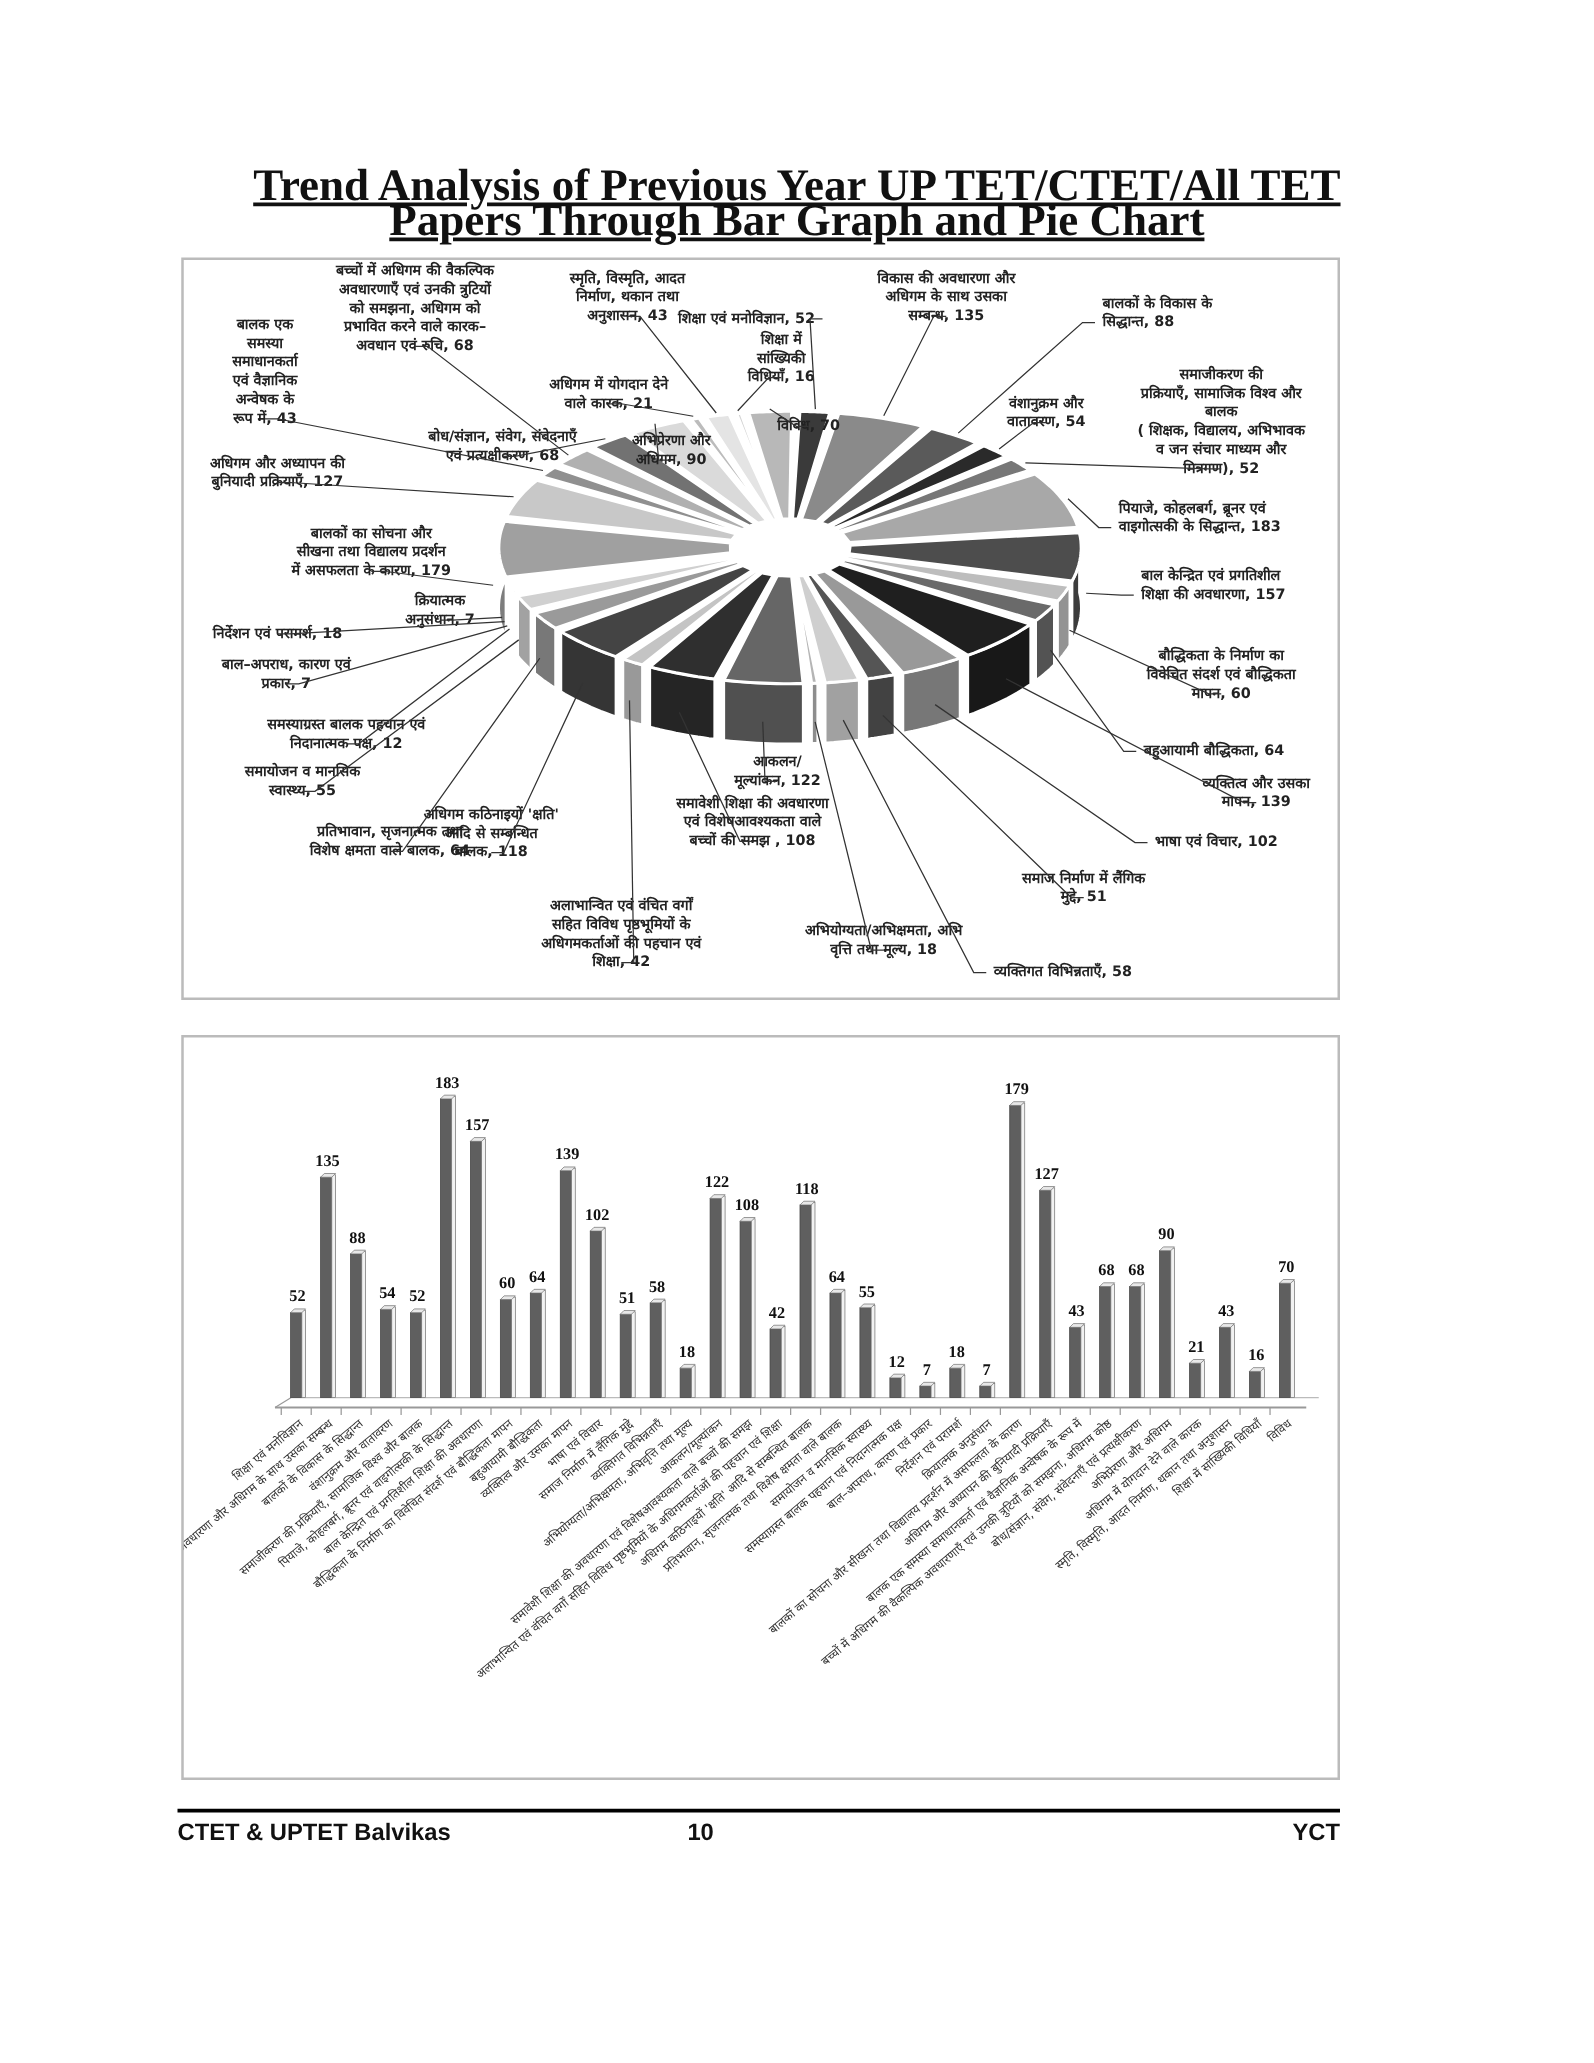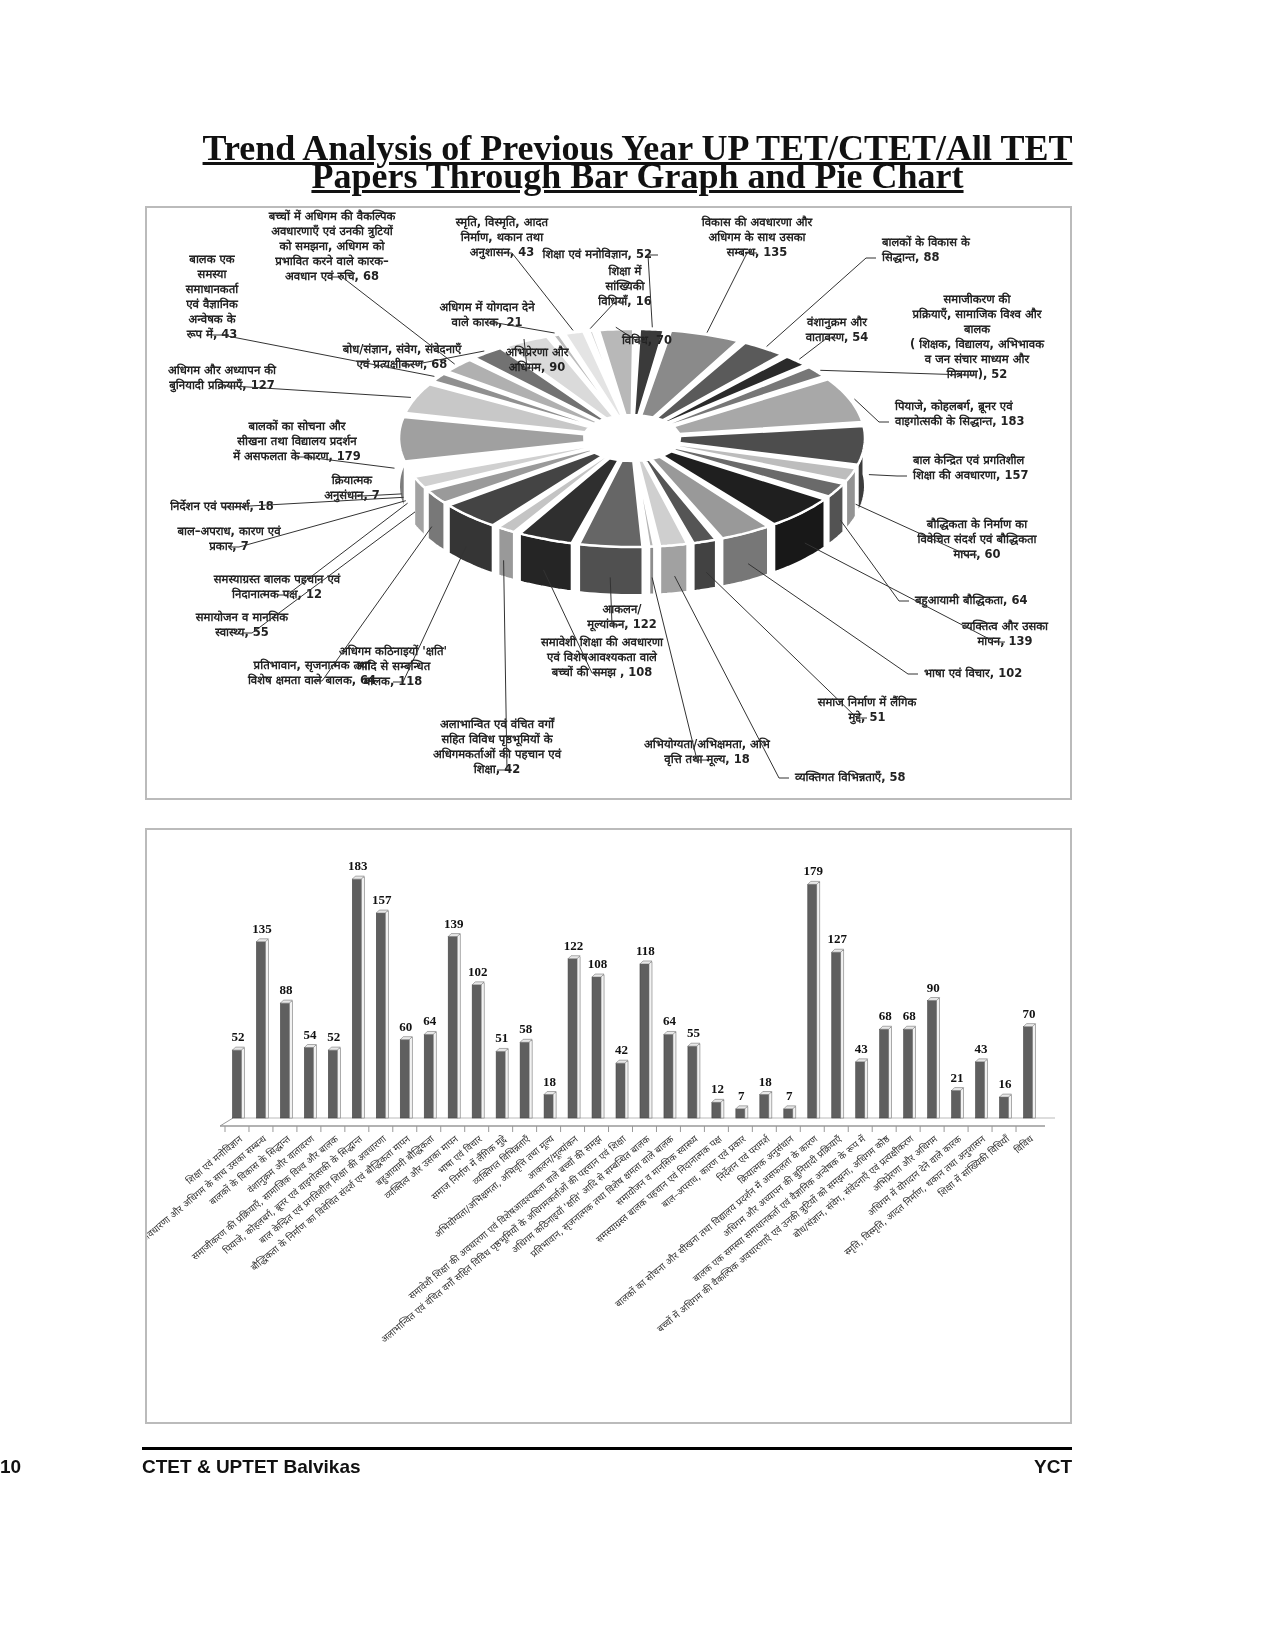--- a/index.html
+++ b/index.html
@@ -10,21 +10,21 @@
   .panel{position:absolute;border:2px solid #bbb;background:#fff;}
   #pie-panel{left:145px;top:206px;width:923px;height:590px;}
   #bar-panel{left:145px;top:828px;width:923px;height:592px;}
   svg text{font-family:"DejaVu Sans",sans-serif;}
   .plabel{font-size:11.5px;font-weight:bold;fill:#222;}
   .blabel{font-family:"Liberation Serif",serif;font-size:13px;font-weight:bold;fill:#111;}
   .xlabel{font-size:9.5px;fill:#333;}
   #footer-line{position:absolute;left:142px;top:1447px;width:930px;height:3px;background:#000;}
   .foot{position:absolute;top:1456px;font-family:Liberation Sans, sans-serif;font-weight:bold;font-size:19px;}
   #foot-left{left:142px;}
-  #foot-mid{left:0;width:1049px;}
+  #foot-mid{left:0;width:1049px;text-align:center;padding-left:36px;}
   #foot-right{right:203px;}
 </style>
 </head>
 <body>
 
 <div class="title" id="t1">Trend Analysis of Previous Year UP TET/CTET/All TET</div>
 <div class="title" id="t2">Papers Through Bar Graph and Pie Chart</div>
 
 <div class="panel" id="pie-panel">
   <svg id="pie-svg" width="923" height="590">

